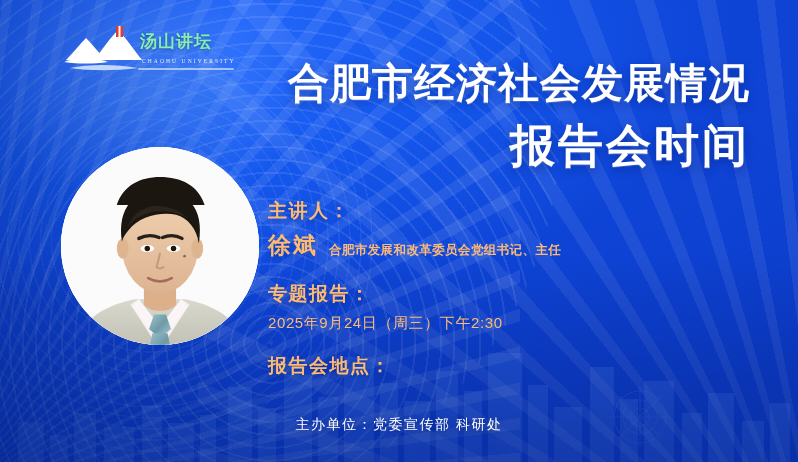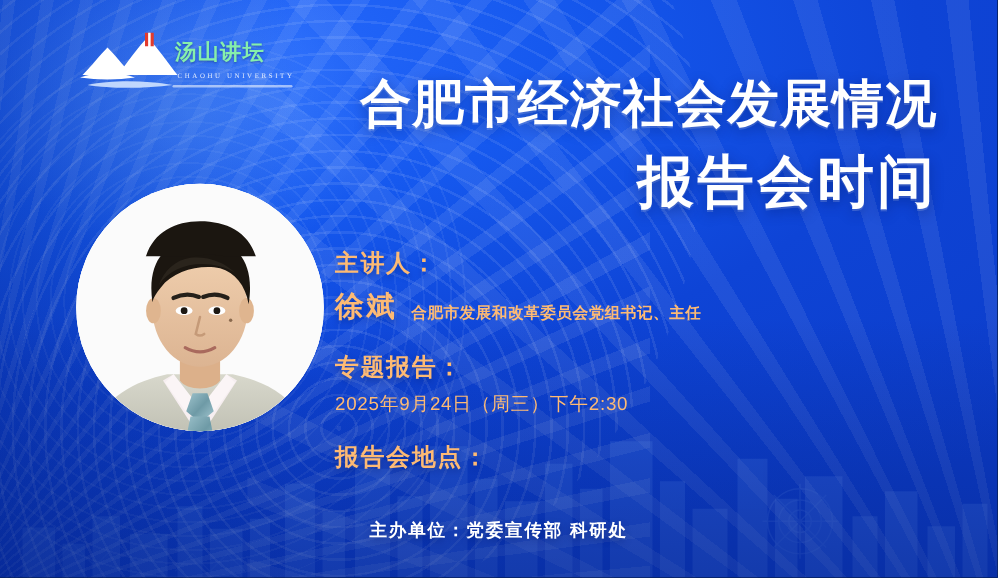--- a/index.html
+++ b/index.html
@@ -193,21 +193,21 @@
   }
 
   
   .footer {
     position: absolute;
     left: 0; right: 0;
     top: 416px;
     text-align: center;
     color: #ffffff;
     font-size: 14px;
-    font-weight: 700;
+    font-weight: 400;
     letter-spacing: 1.5px;
     text-shadow: 0 2px 6px rgba(3,25,100,.45);
   }
 </style>
 </head>
 <body>
 
 <div id="poster">
 
   <div class="bg-base"></div>

